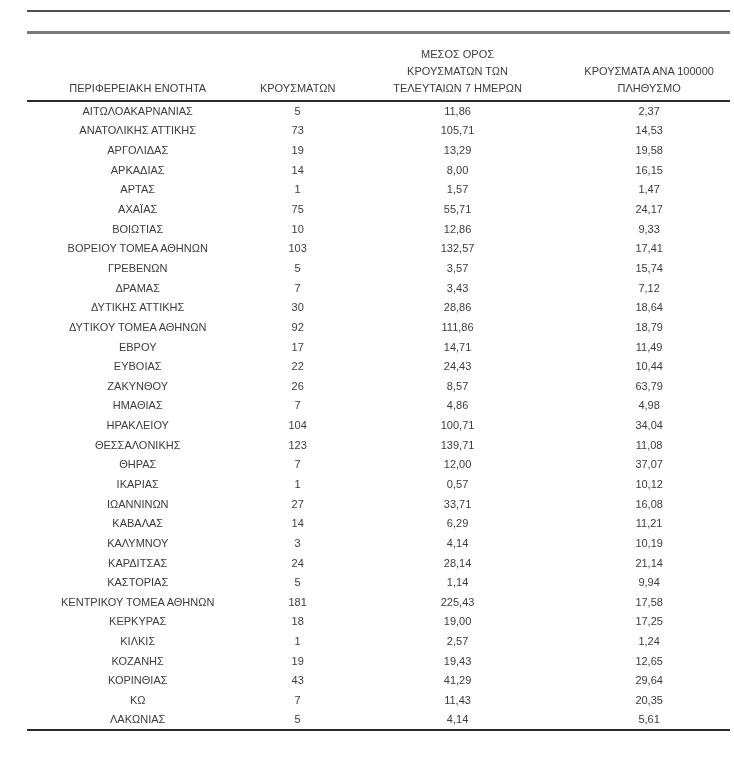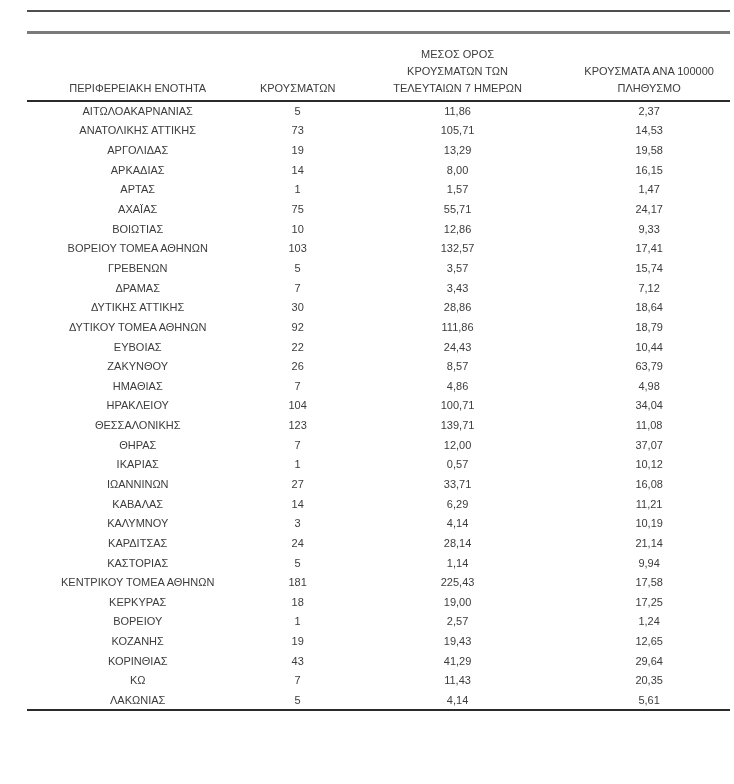--- a/index.html
+++ b/index.html
@@ -148,20 +148,26 @@
           <td>28,86</td>
           <td>18,64</td>
         </tr>
         <tr>
           <td>ΔΥΤΙΚΟΥ ΤΟΜΕΑ ΑΘΗΝΩΝ</td>
           <td>92</td>
           <td>111,86</td>
           <td>18,79</td>
         </tr>
         <tr>
+          <td>ΕΒΡΟΥ</td>
+          <td>17</td>
+          <td>14,71</td>
+          <td>11,49</td>
+        </tr>
+        <tr>
           <td>ΕΥΒΟΙΑΣ</td>
           <td>22</td>
           <td>24,43</td>
           <td>10,44</td>
         </tr>
         <tr>
           <td>ΖΑΚΥΝΘΟΥ</td>
           <td>26</td>
           <td>8,57</td>
           <td>63,79</td>
@@ -232,21 +238,21 @@
           <td>225,43</td>
           <td>17,58</td>
         </tr>
         <tr>
           <td>ΚΕΡΚΥΡΑΣ</td>
           <td>18</td>
           <td>19,00</td>
           <td>17,25</td>
         </tr>
         <tr>
-          <td>ΒΟΡΕΙΟΥ</td>
+          <td>ΚΙΛΚΙΣ</td>
           <td>1</td>
           <td>2,57</td>
           <td>1,24</td>
         </tr>
         <tr>
           <td>ΚΟΖΑΝΗΣ</td>
           <td>19</td>
           <td>19,43</td>
           <td>12,65</td>
         </tr>

